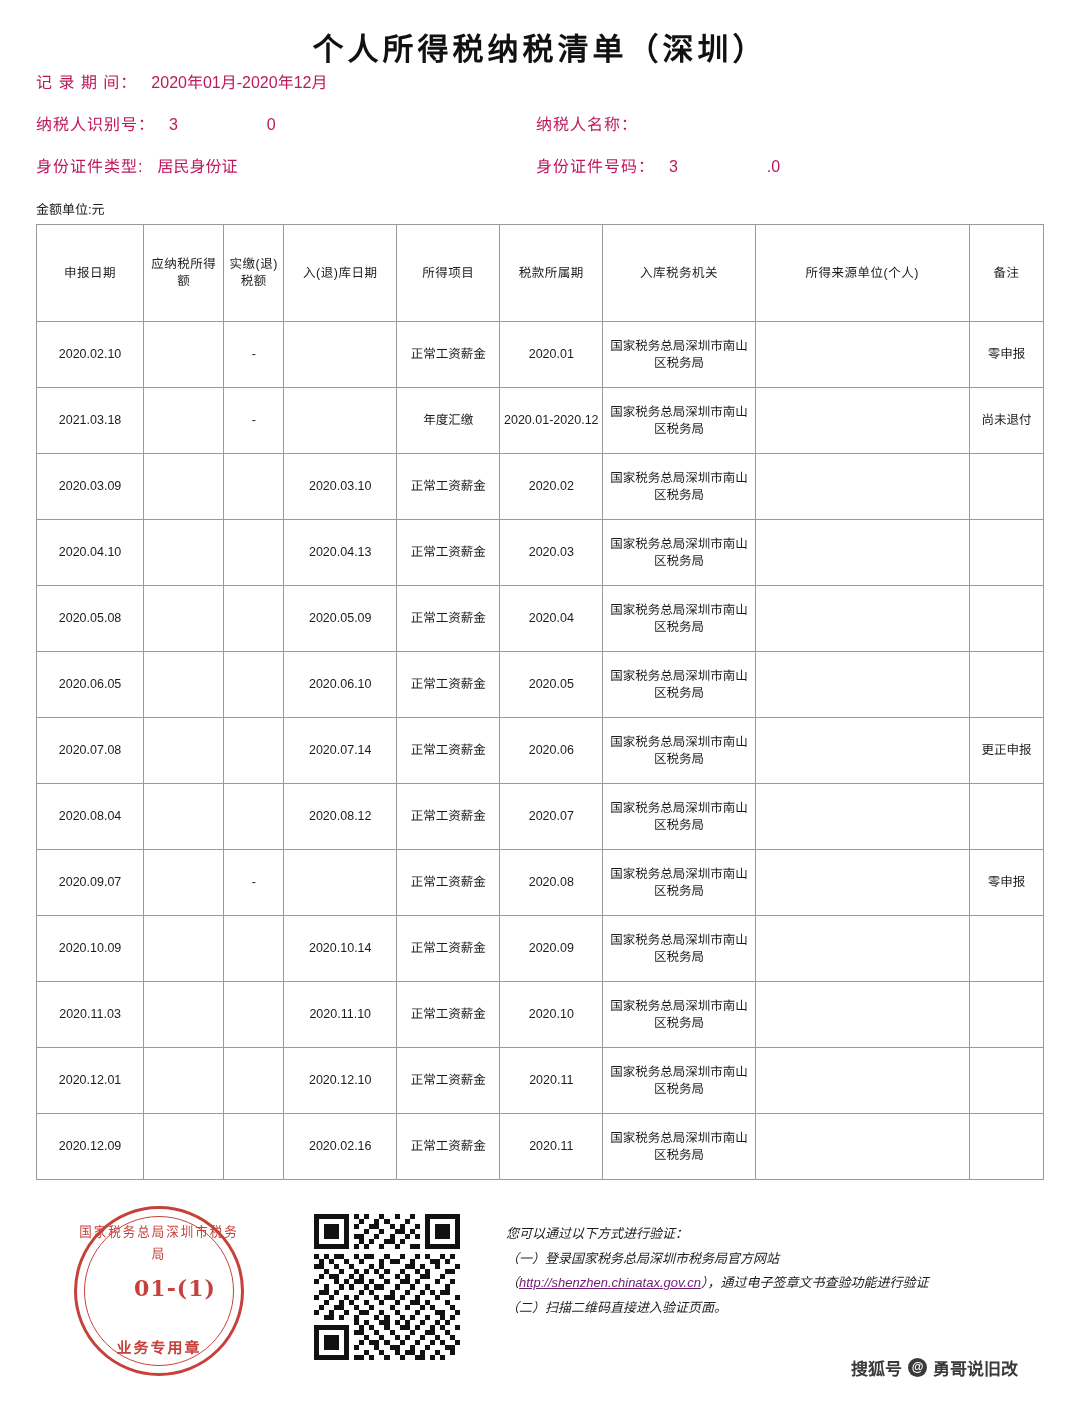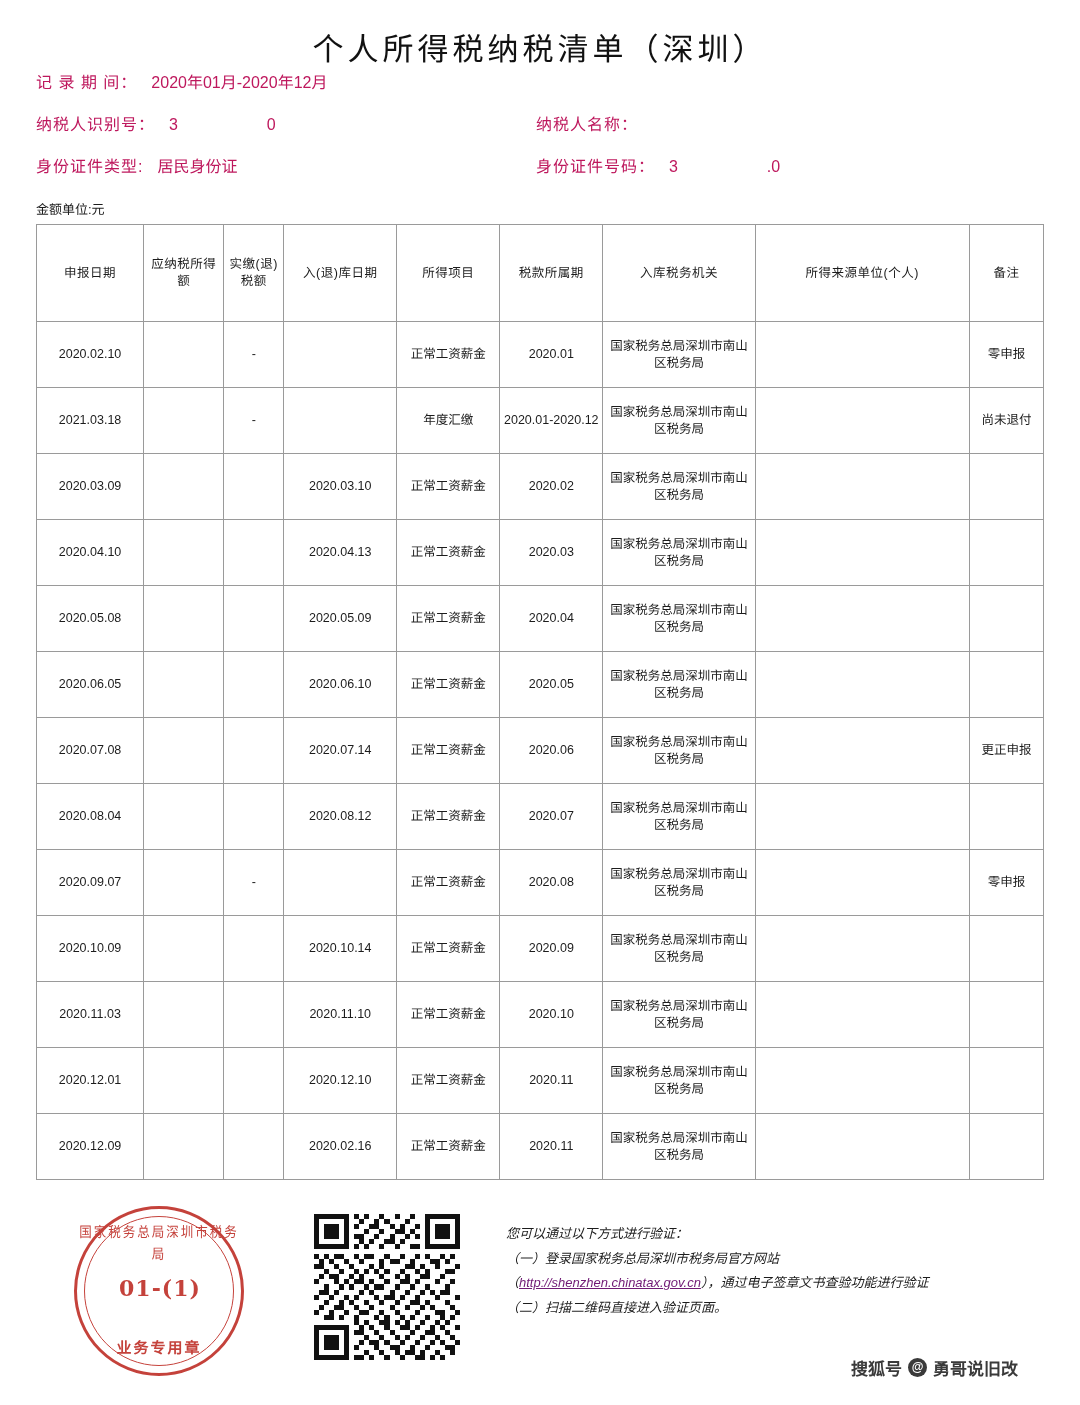--- a/index.html
+++ b/index.html
@@ -20,21 +20,21 @@
     height: 1405px;
     position: relative;
     box-sizing: border-box;
     padding: 0 36px;
   }
   .doc-title {
     text-align: center;
     font-family: "DejaVu Serif", "Liberation Serif", serif;
     font-size: 31px;
     letter-spacing: 4px;
-    font-weight: 400;
+    font-weight: 700;
     padding-top: 24px;
     color: #111;
   }
   .meta {
     font-size: 16px;
     color: #be185d;
   }
   .meta-row {
     display: flex;
     align-items: baseline;
@@ -131,21 +131,21 @@
     top: 14px;
     width: 100%;
     text-align: center;
     font-family: "DejaVu Serif", "Liberation Serif", serif;
     font-size: 12.5px;
     letter-spacing: 2px;
     transform: scaleY(1.15);
   }
   .seal .center-text {
     position: absolute;
-    left: 1px;
+    left: 16px;
     top: 66px;
     width: 100%;
     text-align: center;
     font-family: "DejaVu Serif", "Liberation Serif", serif;
     font-size: 22px;
     font-weight: 700;
     letter-spacing: 1px;
   }
   .seal .bottom-text {
     position: absolute;

